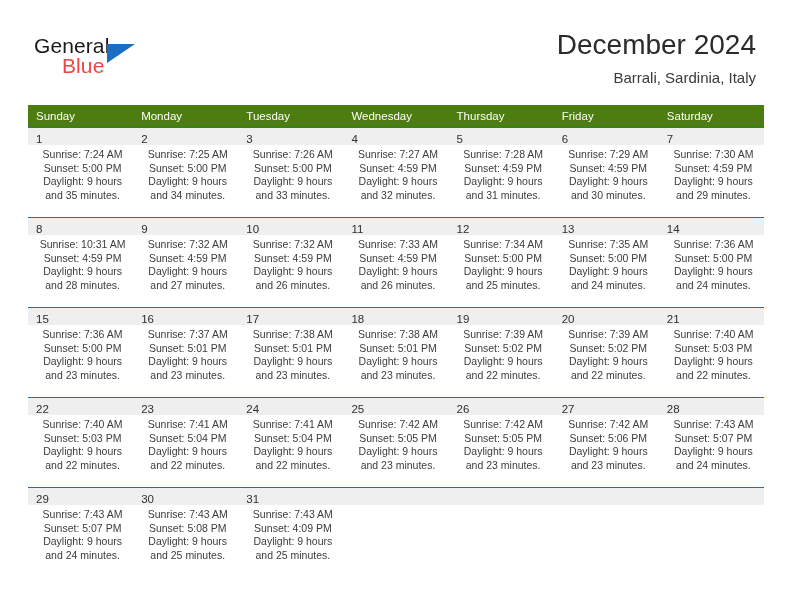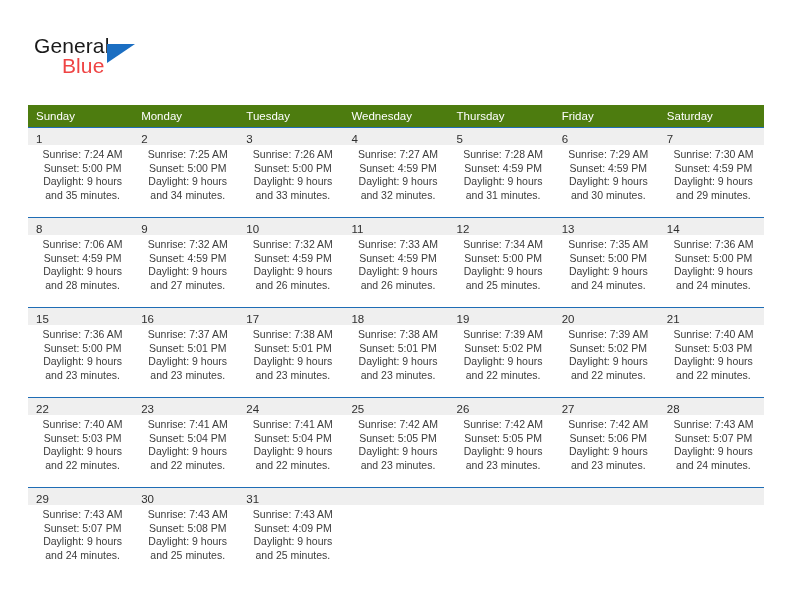--- a/index.html
+++ b/index.html
@@ -152,20 +152,22 @@
 
   <div class="header">
 
     <div class="brand">
       <span class="brand-general">General</span>
       <span class="brand-triangle"></span>
       <span class="brand-blue">Blue</span>
     </div>
 
     <div class="title-block">
+      <h1 class="cal-title">December 2024</h1>
+      <div class="cal-subtitle">Barrali, Sardinia, Italy</div>
     </div>
 
   </div>
 
   <table class="calendar">
     <thead>
       <tr>
         <th>Sunday</th>
         <th>Monday</th>
         <th>Tuesday</th>
@@ -253,21 +255,21 @@
                 <div>and 29 minutes.</div>
               </div>
             </div>
           </td>
         </tr>
         <tr>
           <td>
             <div class="daycell">
               <div class="daynum-strip"><span class="daynum">8</span></div>
               <div class="daylines">
-                <div>Sunrise: 7:06 AM</div>
+                <div>Sunrise: 10:31 AM</div>
                 <div>Sunset: 4:59 PM</div>
                 <div>Daylight: 9 hours</div>
                 <div>and 28 minutes.</div>
               </div>
             </div>
           </td>
           <td>
             <div class="daycell">
               <div class="daynum-strip"><span class="daynum">9</span></div>
               <div class="daylines">

